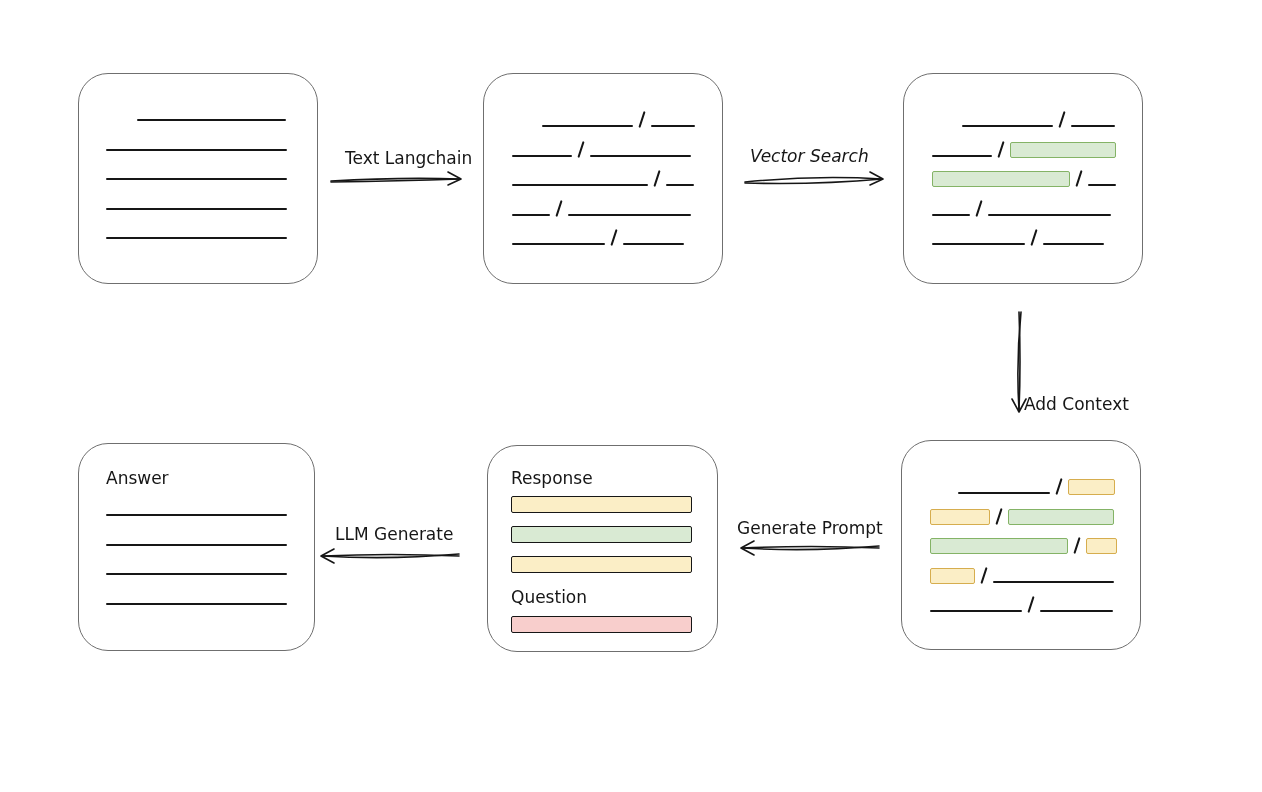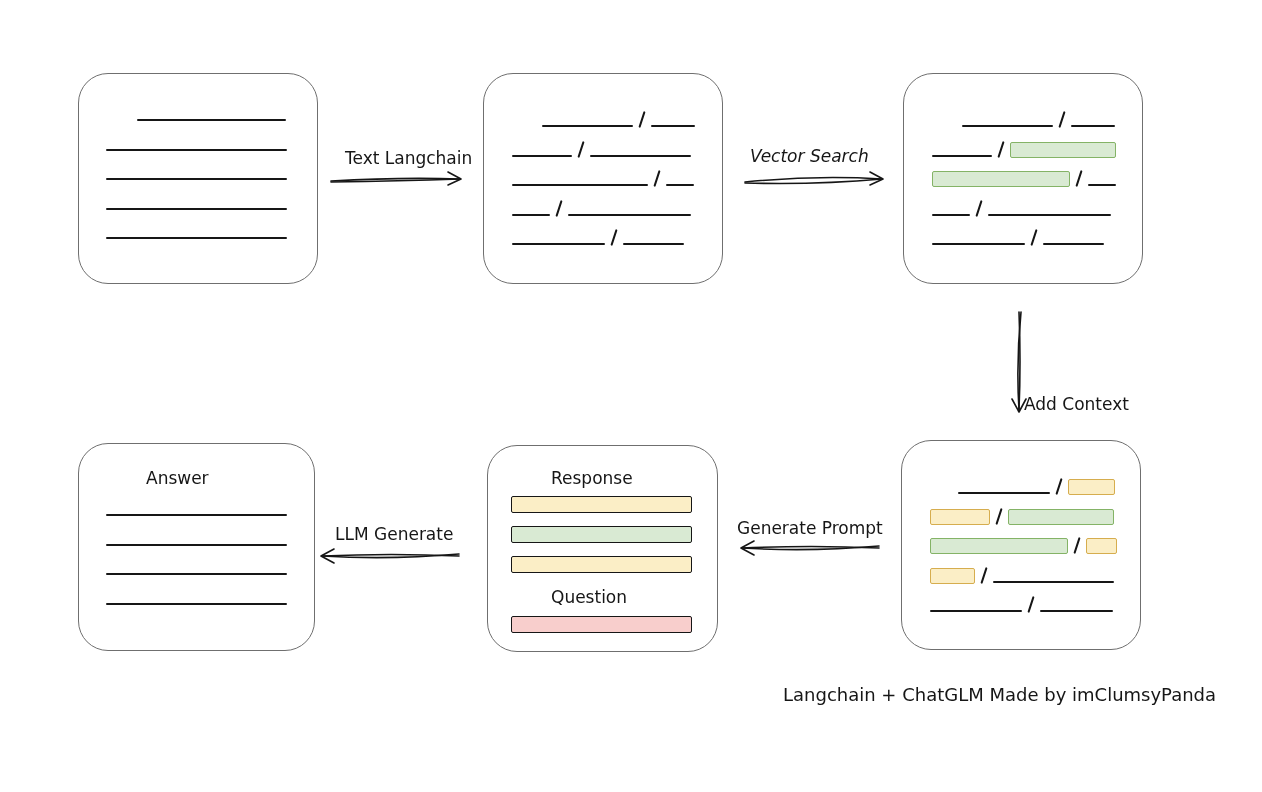--- a/index.html
+++ b/index.html
@@ -29,21 +29,21 @@
   .seg-space{height:1px;}
   .seg-slash{width:8px;height:17px;margin:0 5px;position:relative;}
   .seg-slash::after{
     content:"";position:absolute;left:3px;top:0;width:2px;height:17px;
     background:var(--c-ink);transform:rotate(18deg);border-radius:1px;
   }
   .seg-bar{height:16px;border:1.5px solid;box-sizing:border-box;border-radius:2px;}
   .bar-green{background:var(--c-green-fill);border-color:var(--c-green-border);}
   .bar-yellow{background:var(--c-yellow-fill);border-color:var(--c-yellow-border);}
   .bar-red{background:var(--c-red-fill);border-color:var(--c-red-border);}
-  .box-heading{font-size:17px;line-height:20px;color:var(--c-ink);margin-left:40px;}
+  .box-heading{font-size:17px;line-height:20px;color:var(--c-ink);}
   .question-heading{margin-top:14px;}
   .prompt-bars{display:flex;flex-direction:column;width:181px;}
   .knowledge-bars{margin-top:8px;gap:13px;}
   .question-bars{margin-top:9px;}
   .prompt-bar{height:17px;border:1.5px solid;box-sizing:border-box;border-radius:2px;}
   .arrow-label{position:absolute;font-size:17px;line-height:20px;white-space:nowrap;color:var(--c-ink);}
   .label-text-splitter{left:345px;top:148px;}
   .label-vector-search{left:750px;top:146px;font-style:italic;}
   .label-add-context{left:1024px;top:352px;margin-top:42px;}
   .label-generate-prompt{left:737px;top:518px;}
@@ -228,15 +228,14 @@
         </div>
       </div>
   </div>
 
   <div class="arrow-label label-text-splitter">Text Langchain</div>
   <div class="arrow-label label-vector-search">Vector Search</div>
   <div class="arrow-label label-add-context">Add Context</div>
   <div class="arrow-label label-generate-prompt">Generate Prompt</div>
   <div class="arrow-label label-llm-response">LLM Generate</div>
 
-  <div class="caption">Langchain + ChatGLM Made by imClumsyPanda</div>
 
 </div>
 
 </body></html>

